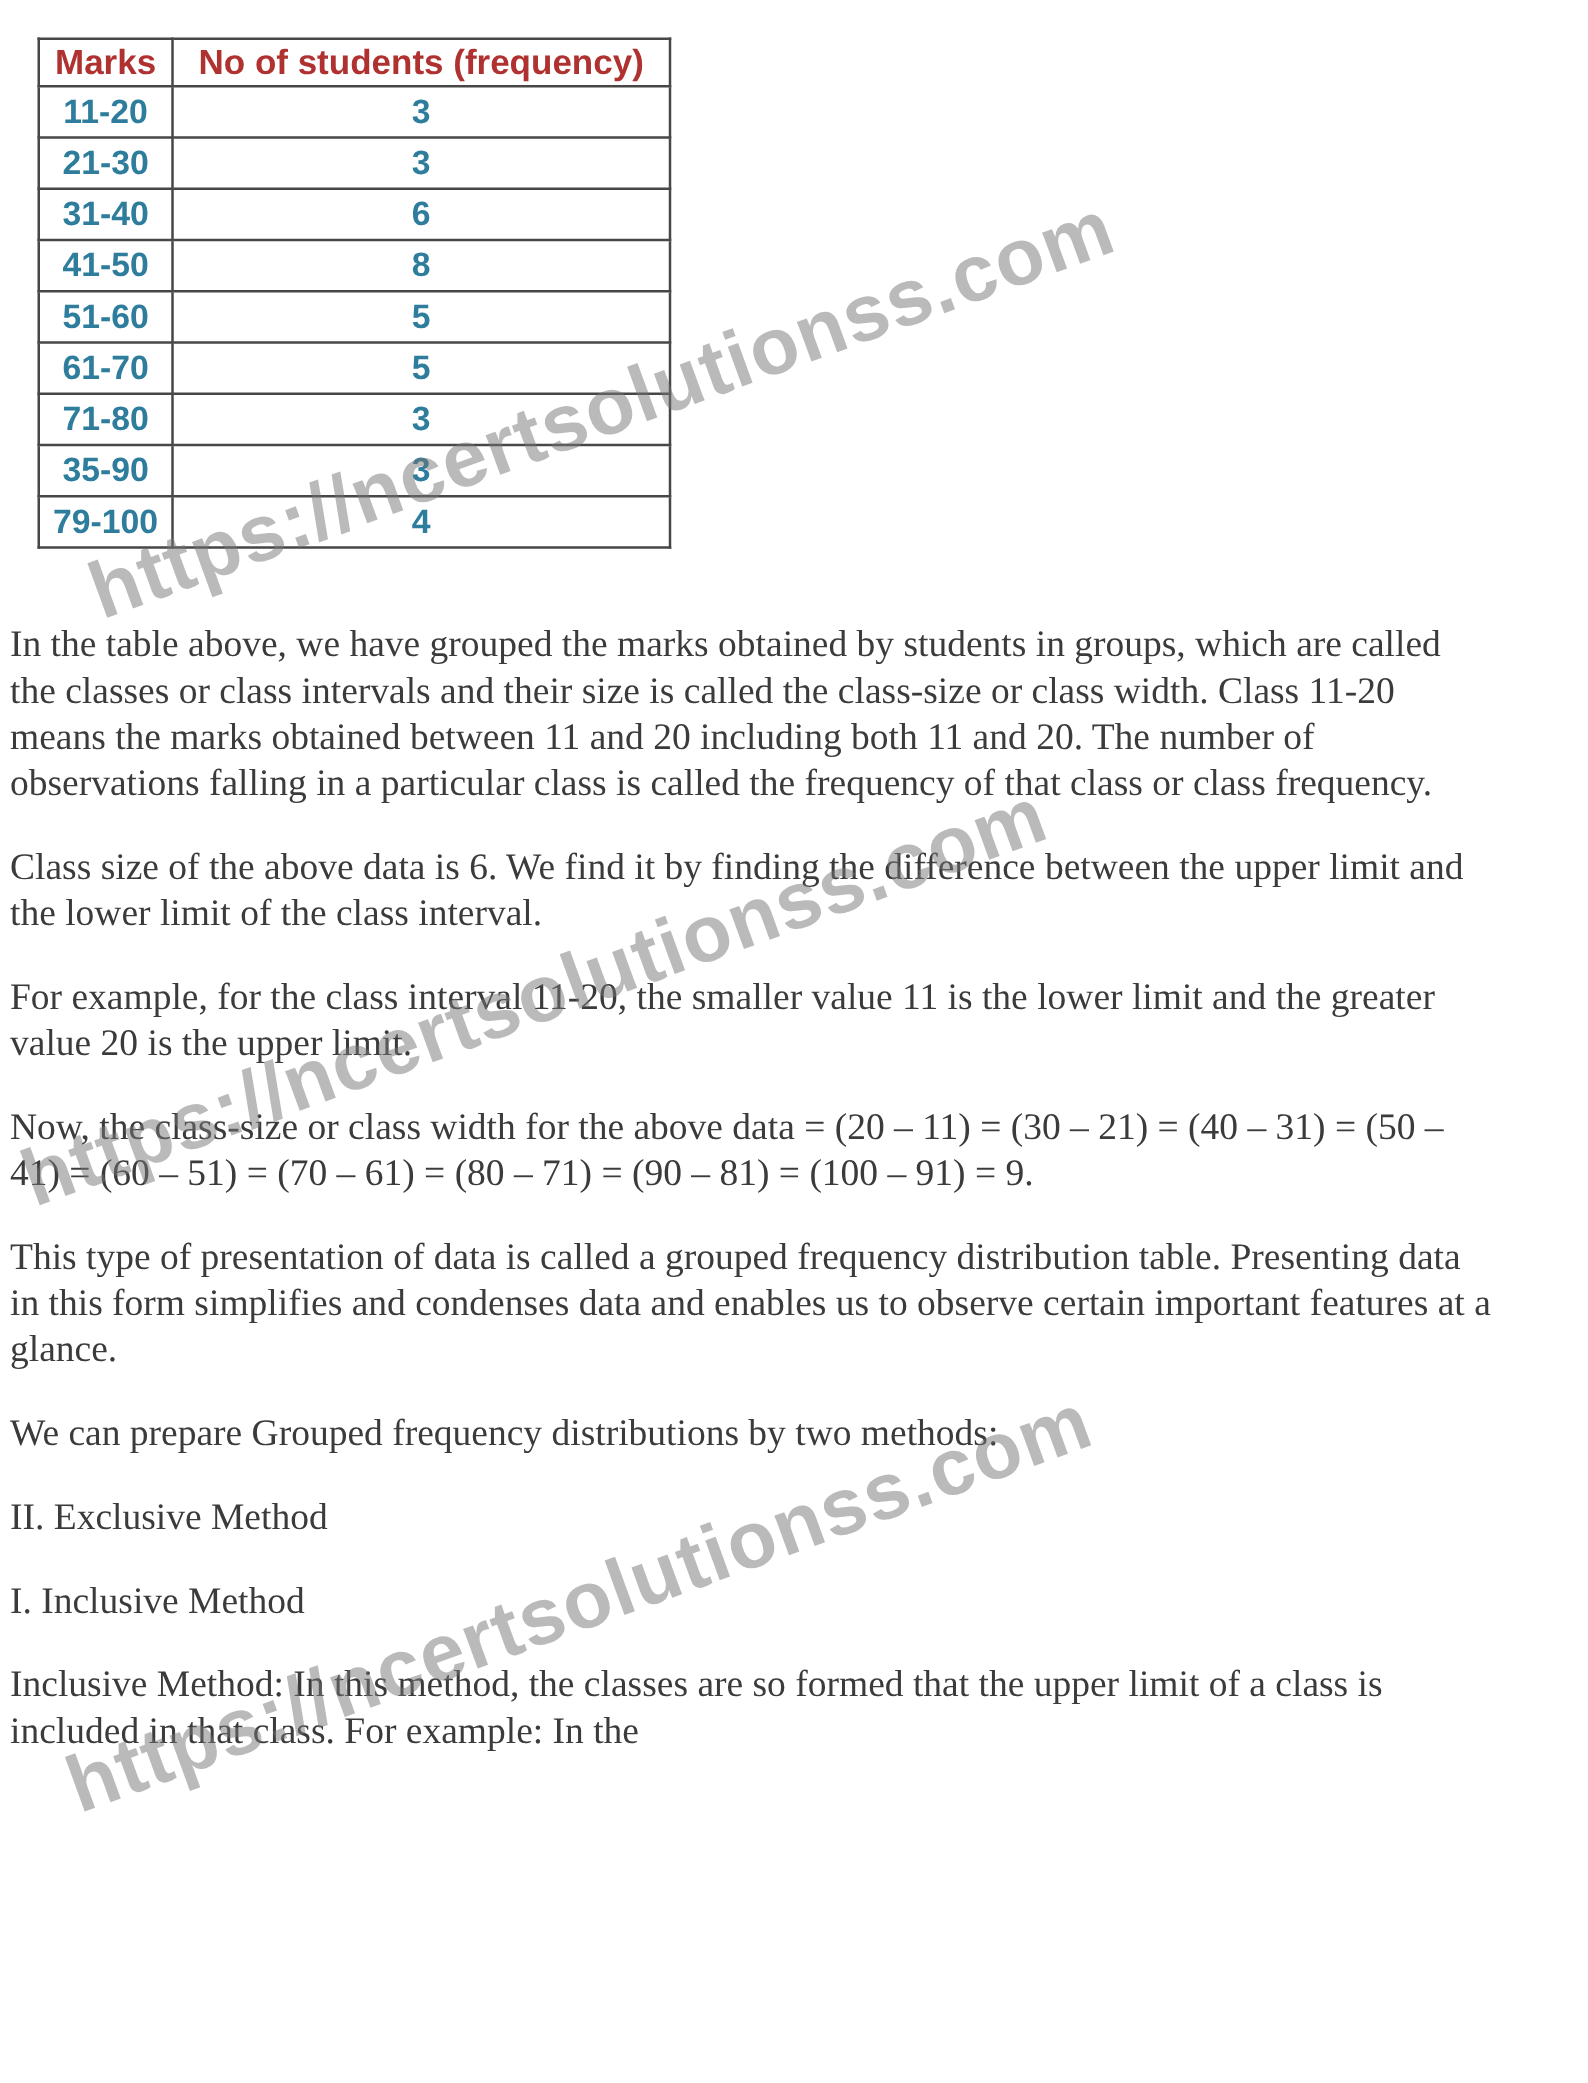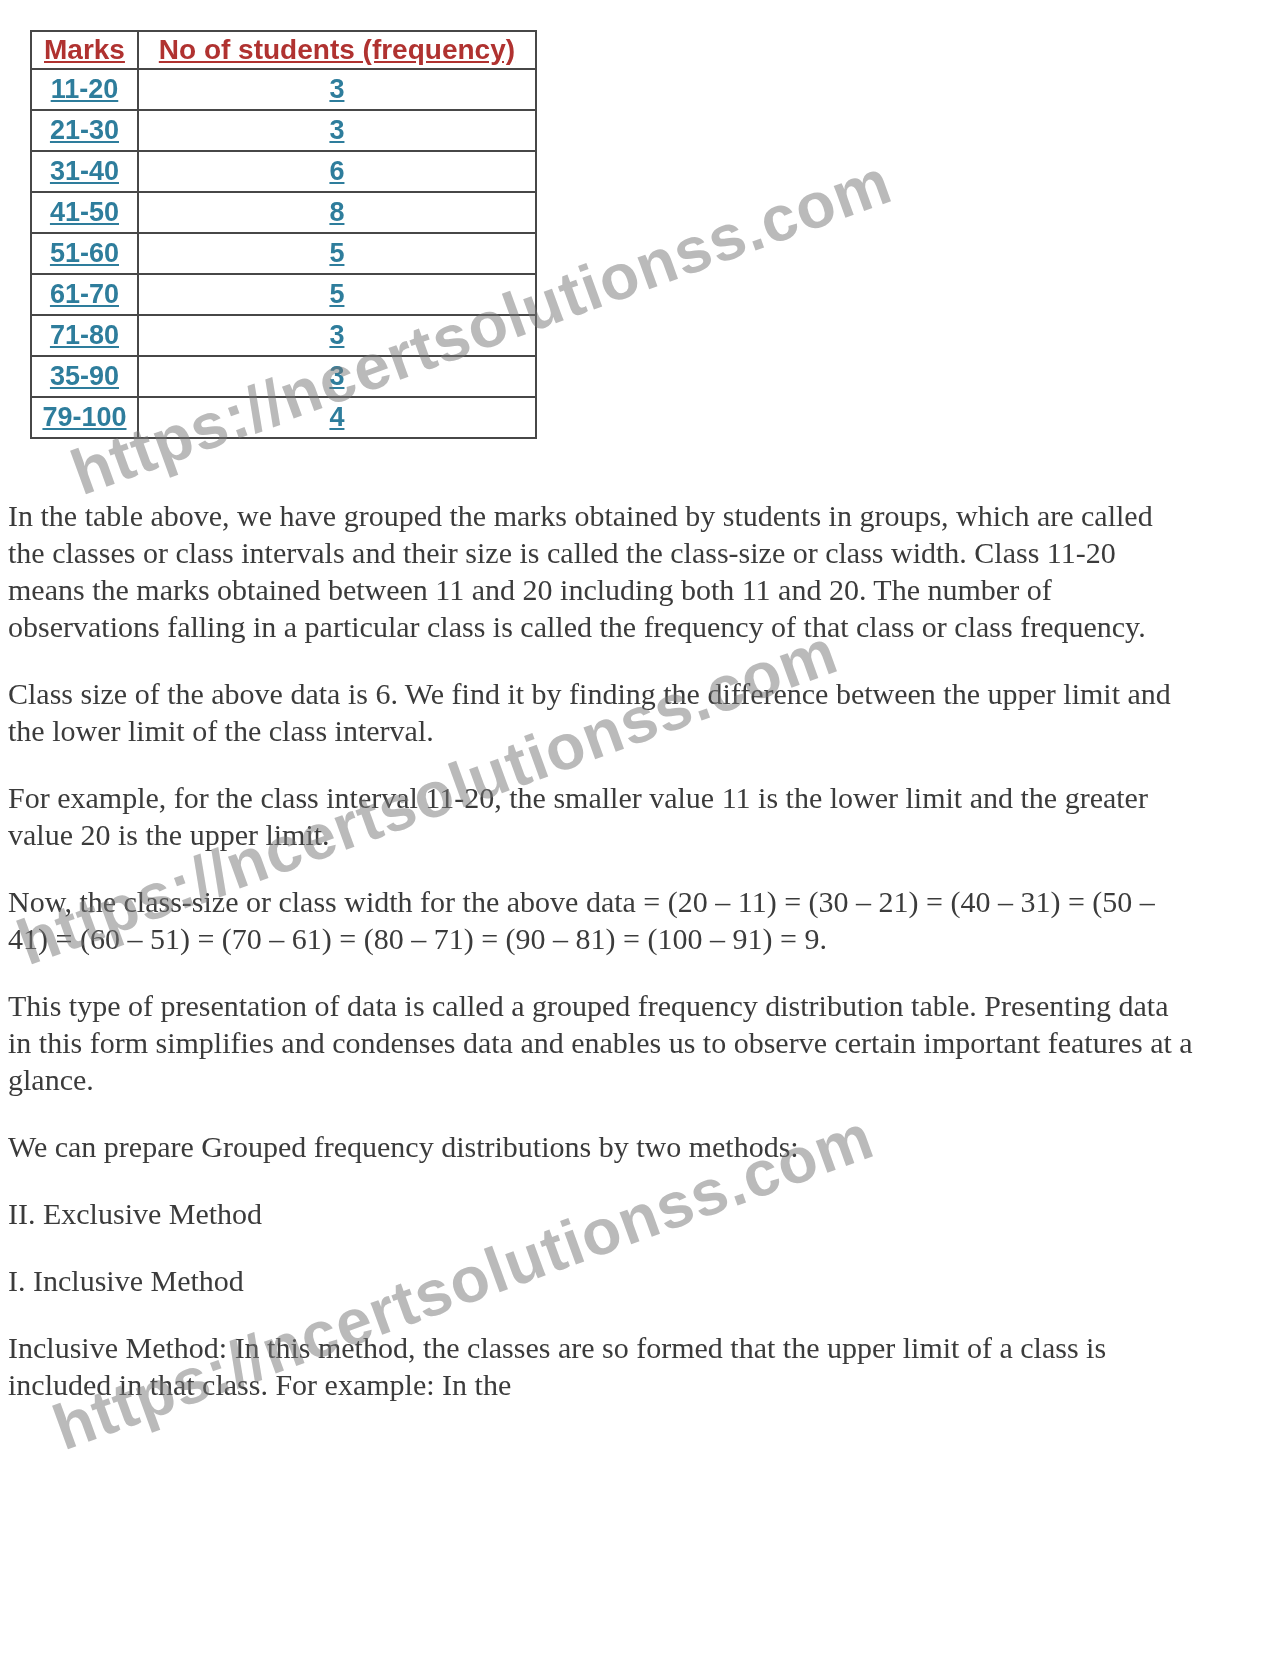--- a/index.html
+++ b/index.html
@@ -36,21 +36,20 @@
     border-collapse: collapse;
     margin: 30px 0 0 30px;
     z-index: 1;
     position: relative;
   }
   table.freq-table th, table.freq-table td {
     border: 2px solid #474747;
     text-align: center;
     font-family: "Liberation Sans", sans-serif;
     font-weight: 700;
-    text-decoration: underline;
   }
   table.freq-table th {
     color: #b03230;
     font-size: 28px;
     height: 38px;
     padding: 2px 12px;
   }
   table.freq-table td {
     color: #2e7d9c;
     font-size: 27px;

